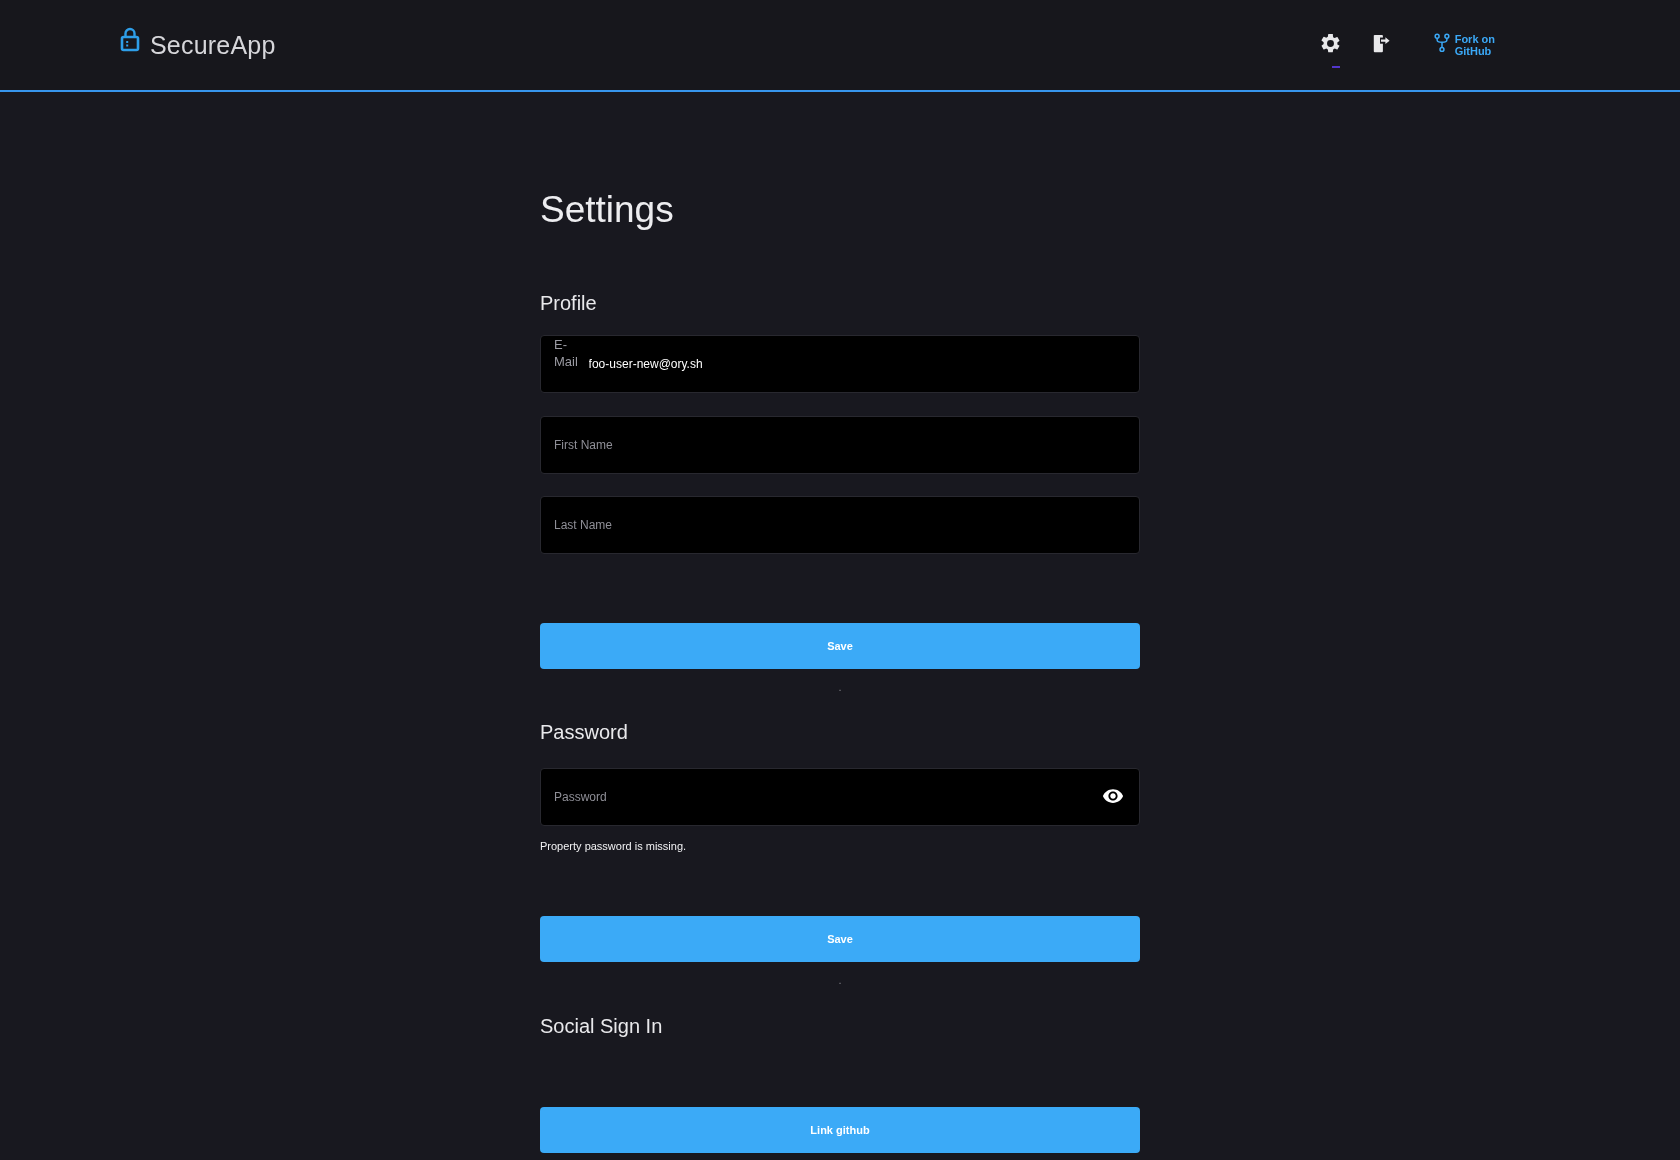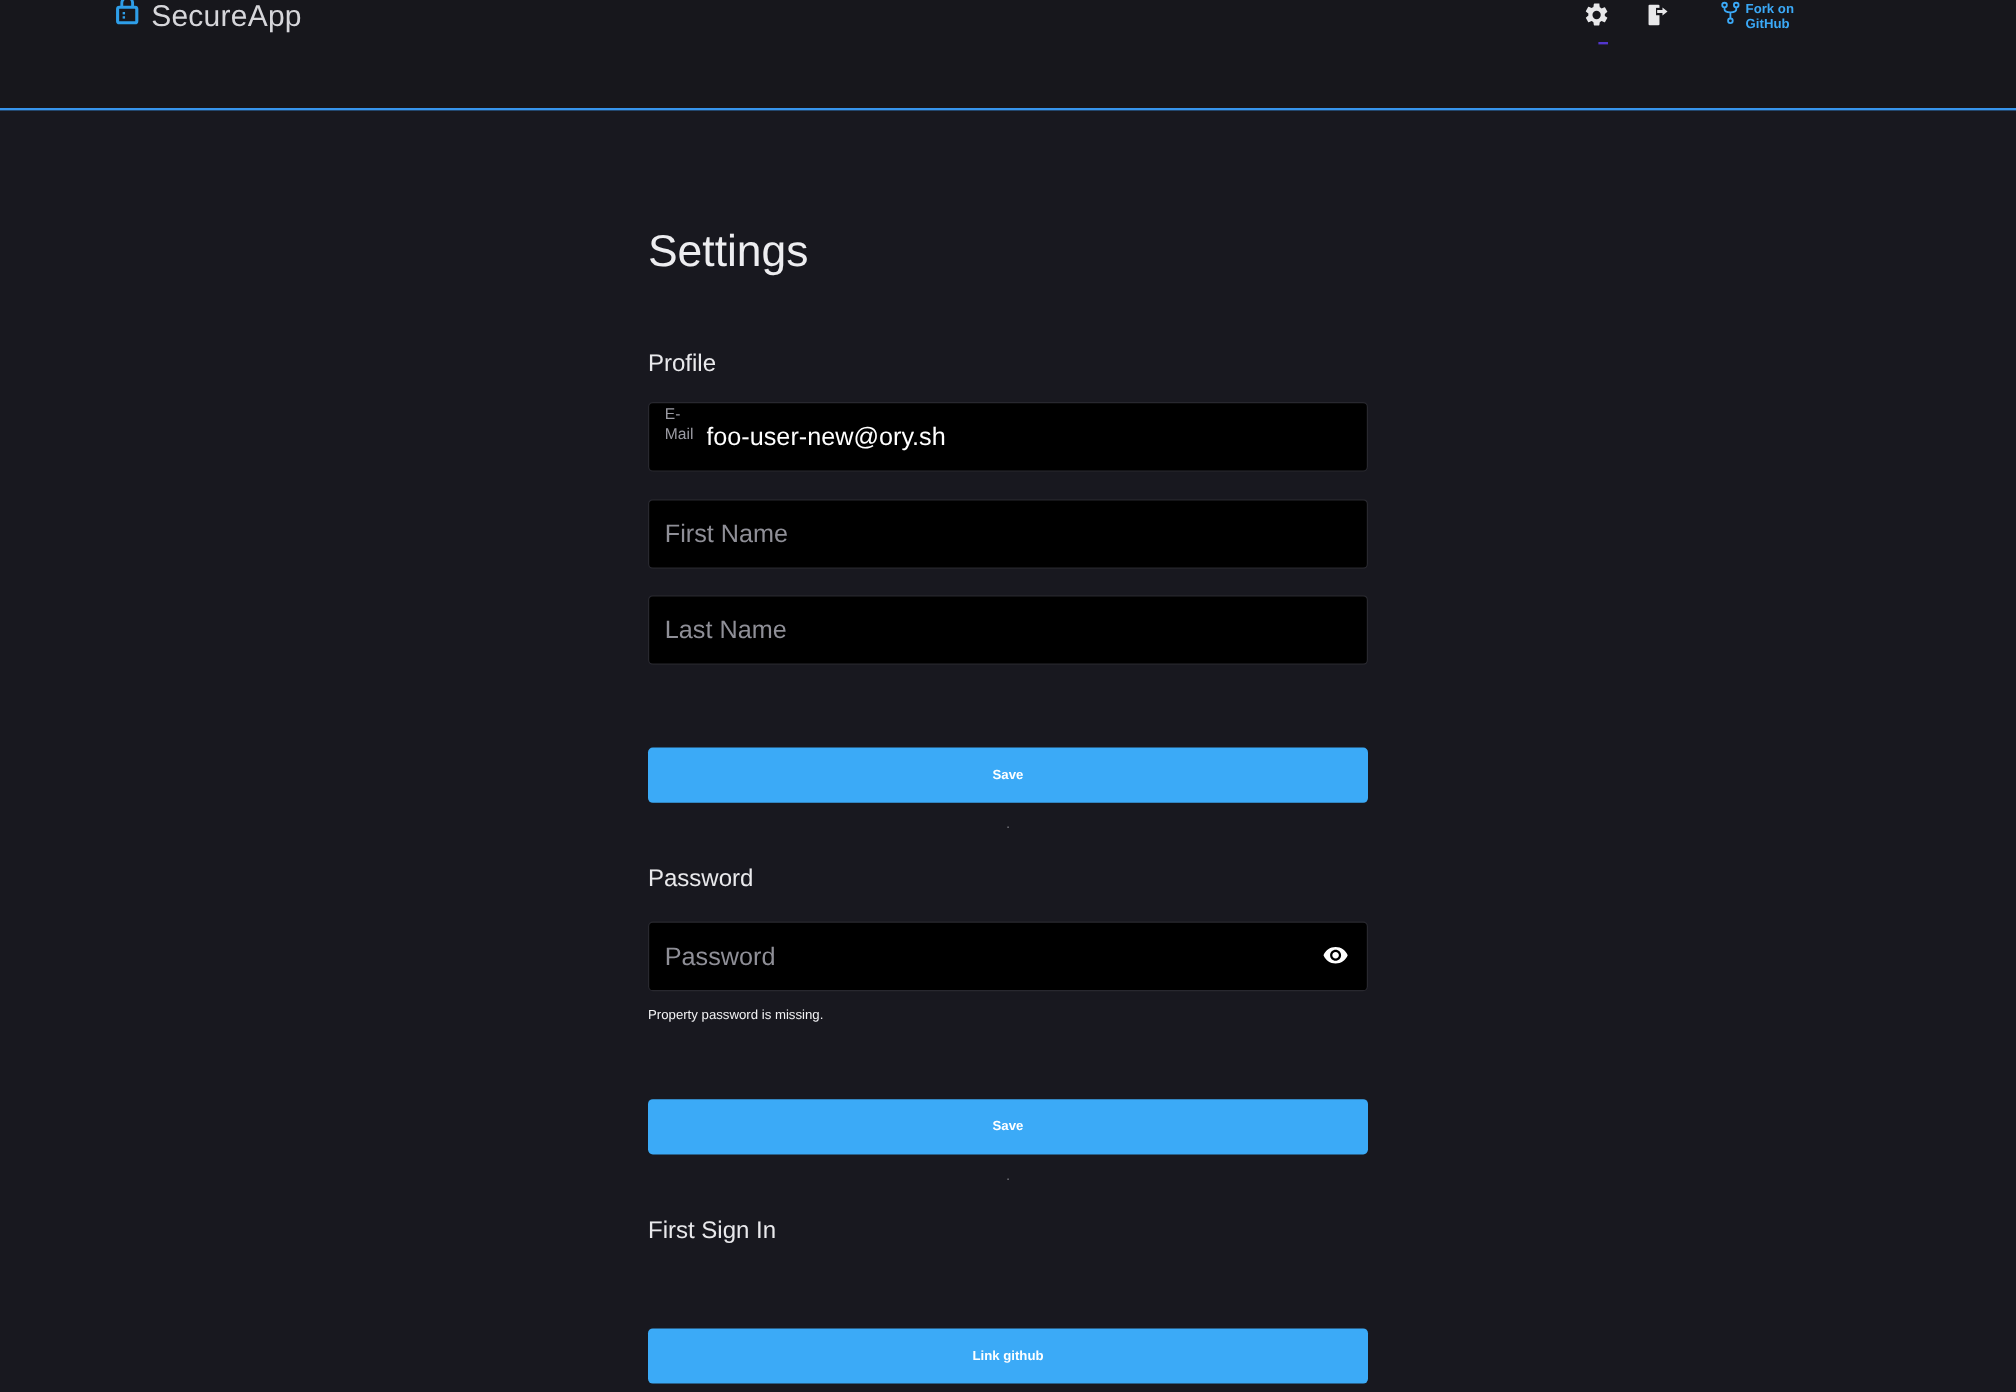--- a/index.html
+++ b/index.html
@@ -10,23 +10,23 @@
     overflow: hidden;
     color: #e9e9ec;
   }
 
   
   .navbar {
     height: 92px;
     background: #17171c;
     border-bottom: 2px solid #3795ec;
     display: flex;
-    align-items: flex-start;
+    align-items: center;
     justify-content: space-between;
-    padding: 0 185px 0 94px;
+    padding: 0 185px 0 118px;
   }
   .brand { display: flex; align-items: flex-start; gap: 8px; cursor: default; }
   .brand .lock { margin-top: -4px; }
   .brand-title {
     font-size: 25px;
     color: #d6d6da;
     letter-spacing: 0.2px;
     font-weight: 400;
   }
   .nav-right { display: flex; align-items: center; gap: 27px; }
@@ -71,21 +71,21 @@
     padding: 0 13px;
   }
   .field-email { margin-top: 20px; }
   .field-first { margin-top: 23px; }
   .field-last  { margin-top: 22px; }
   .field-password { margin-top: 24px; flex-direction: row; align-items: center; }
   .field-label { font-size: 13px; line-height: 17px; color: #9b9ba3; }
   .field input {
     background: transparent; border: none; outline: none;
     font-family: "Liberation Sans", sans-serif;
-    font-size: 21px; line-height: 23px; color: #ffffff;
+    font-size: 12px; line-height: 23px; color: #ffffff;
     width: 100%;
   }
   .field input::placeholder { color: #8f8f97; opacity: 1; }
   .eye-btn {
     background: none; border: none; cursor: pointer;
     display: flex; align-items: center; padding: 0 2px;
   }
 
   .btn-primary {
     display: block; width: 100%; height: 46px;
@@ -197,17 +197,17 @@
       </span>
     </button>
   </div>
 
   <div class="error-text">Property password is missing.</div>
 
   <button class="btn-primary btn-save-password">Save</button>
 
   <div class="form-message">.</div>
 
-  <h2 class="section-heading h-social">First Sign In</h2>
+  <h2 class="section-heading h-social">Social Sign In</h2>
 
   <button class="btn-primary btn-link-github">Link github</button>
 
 </main>
 
 </body></html>

